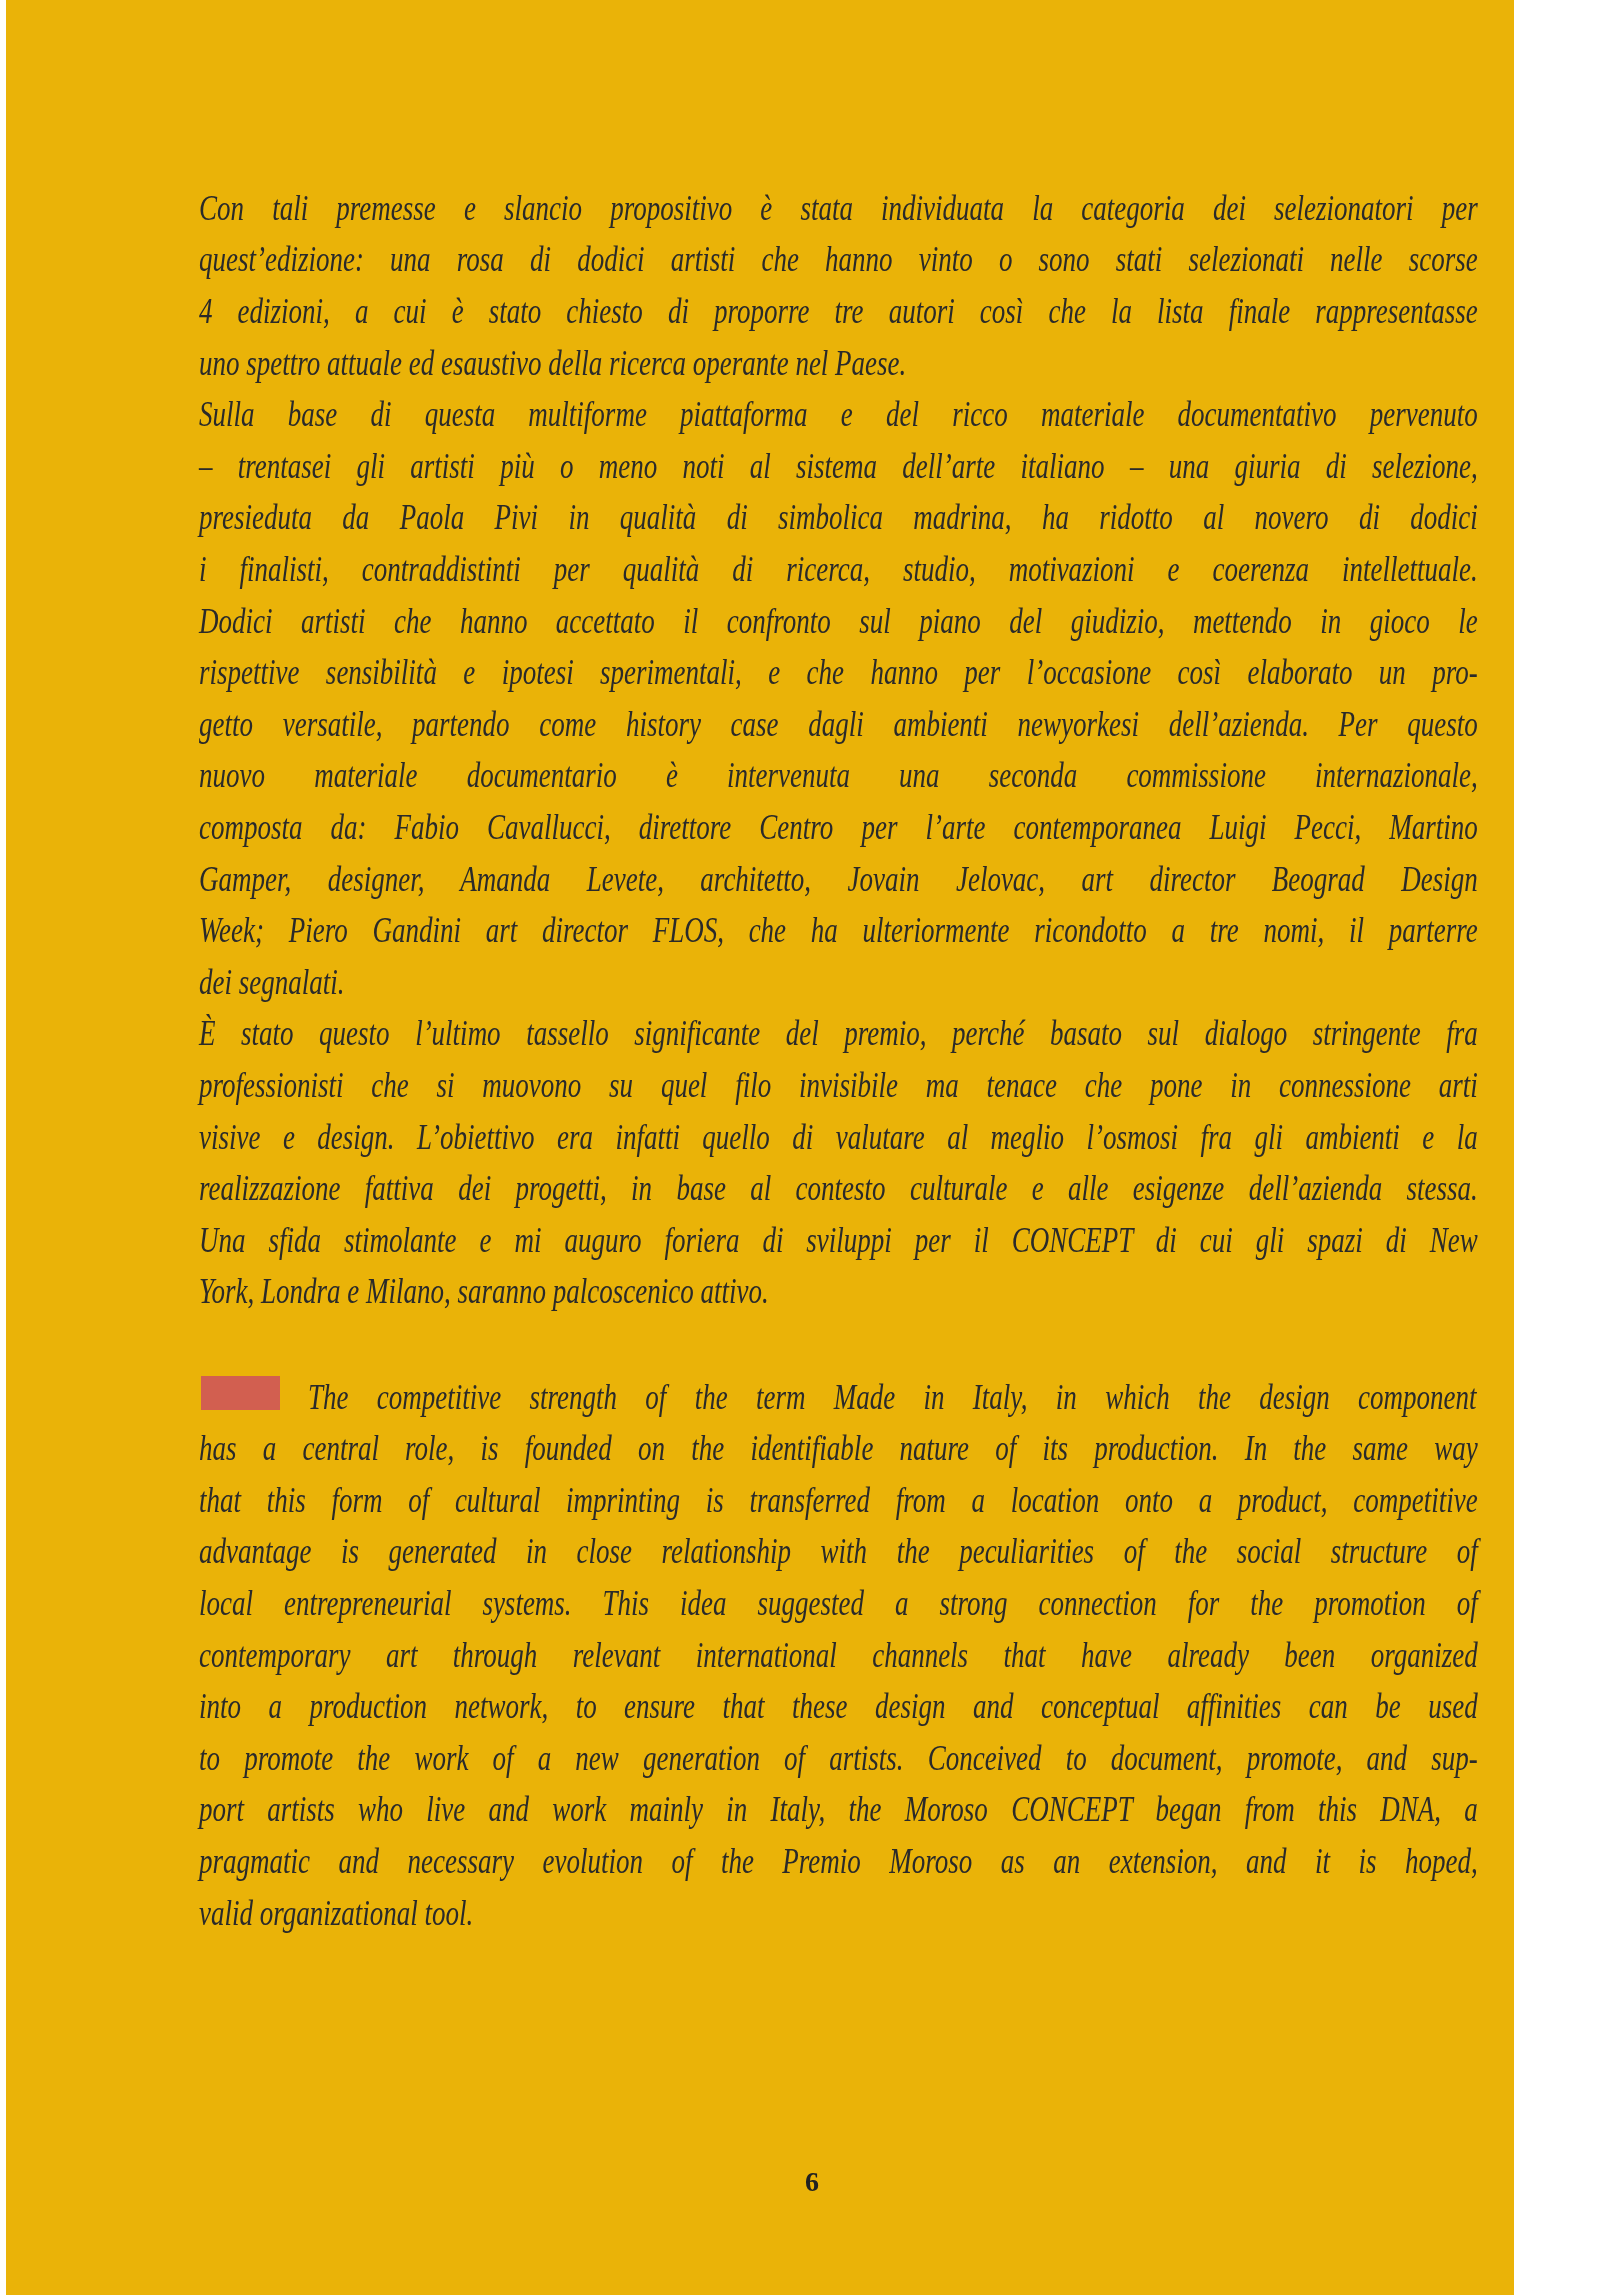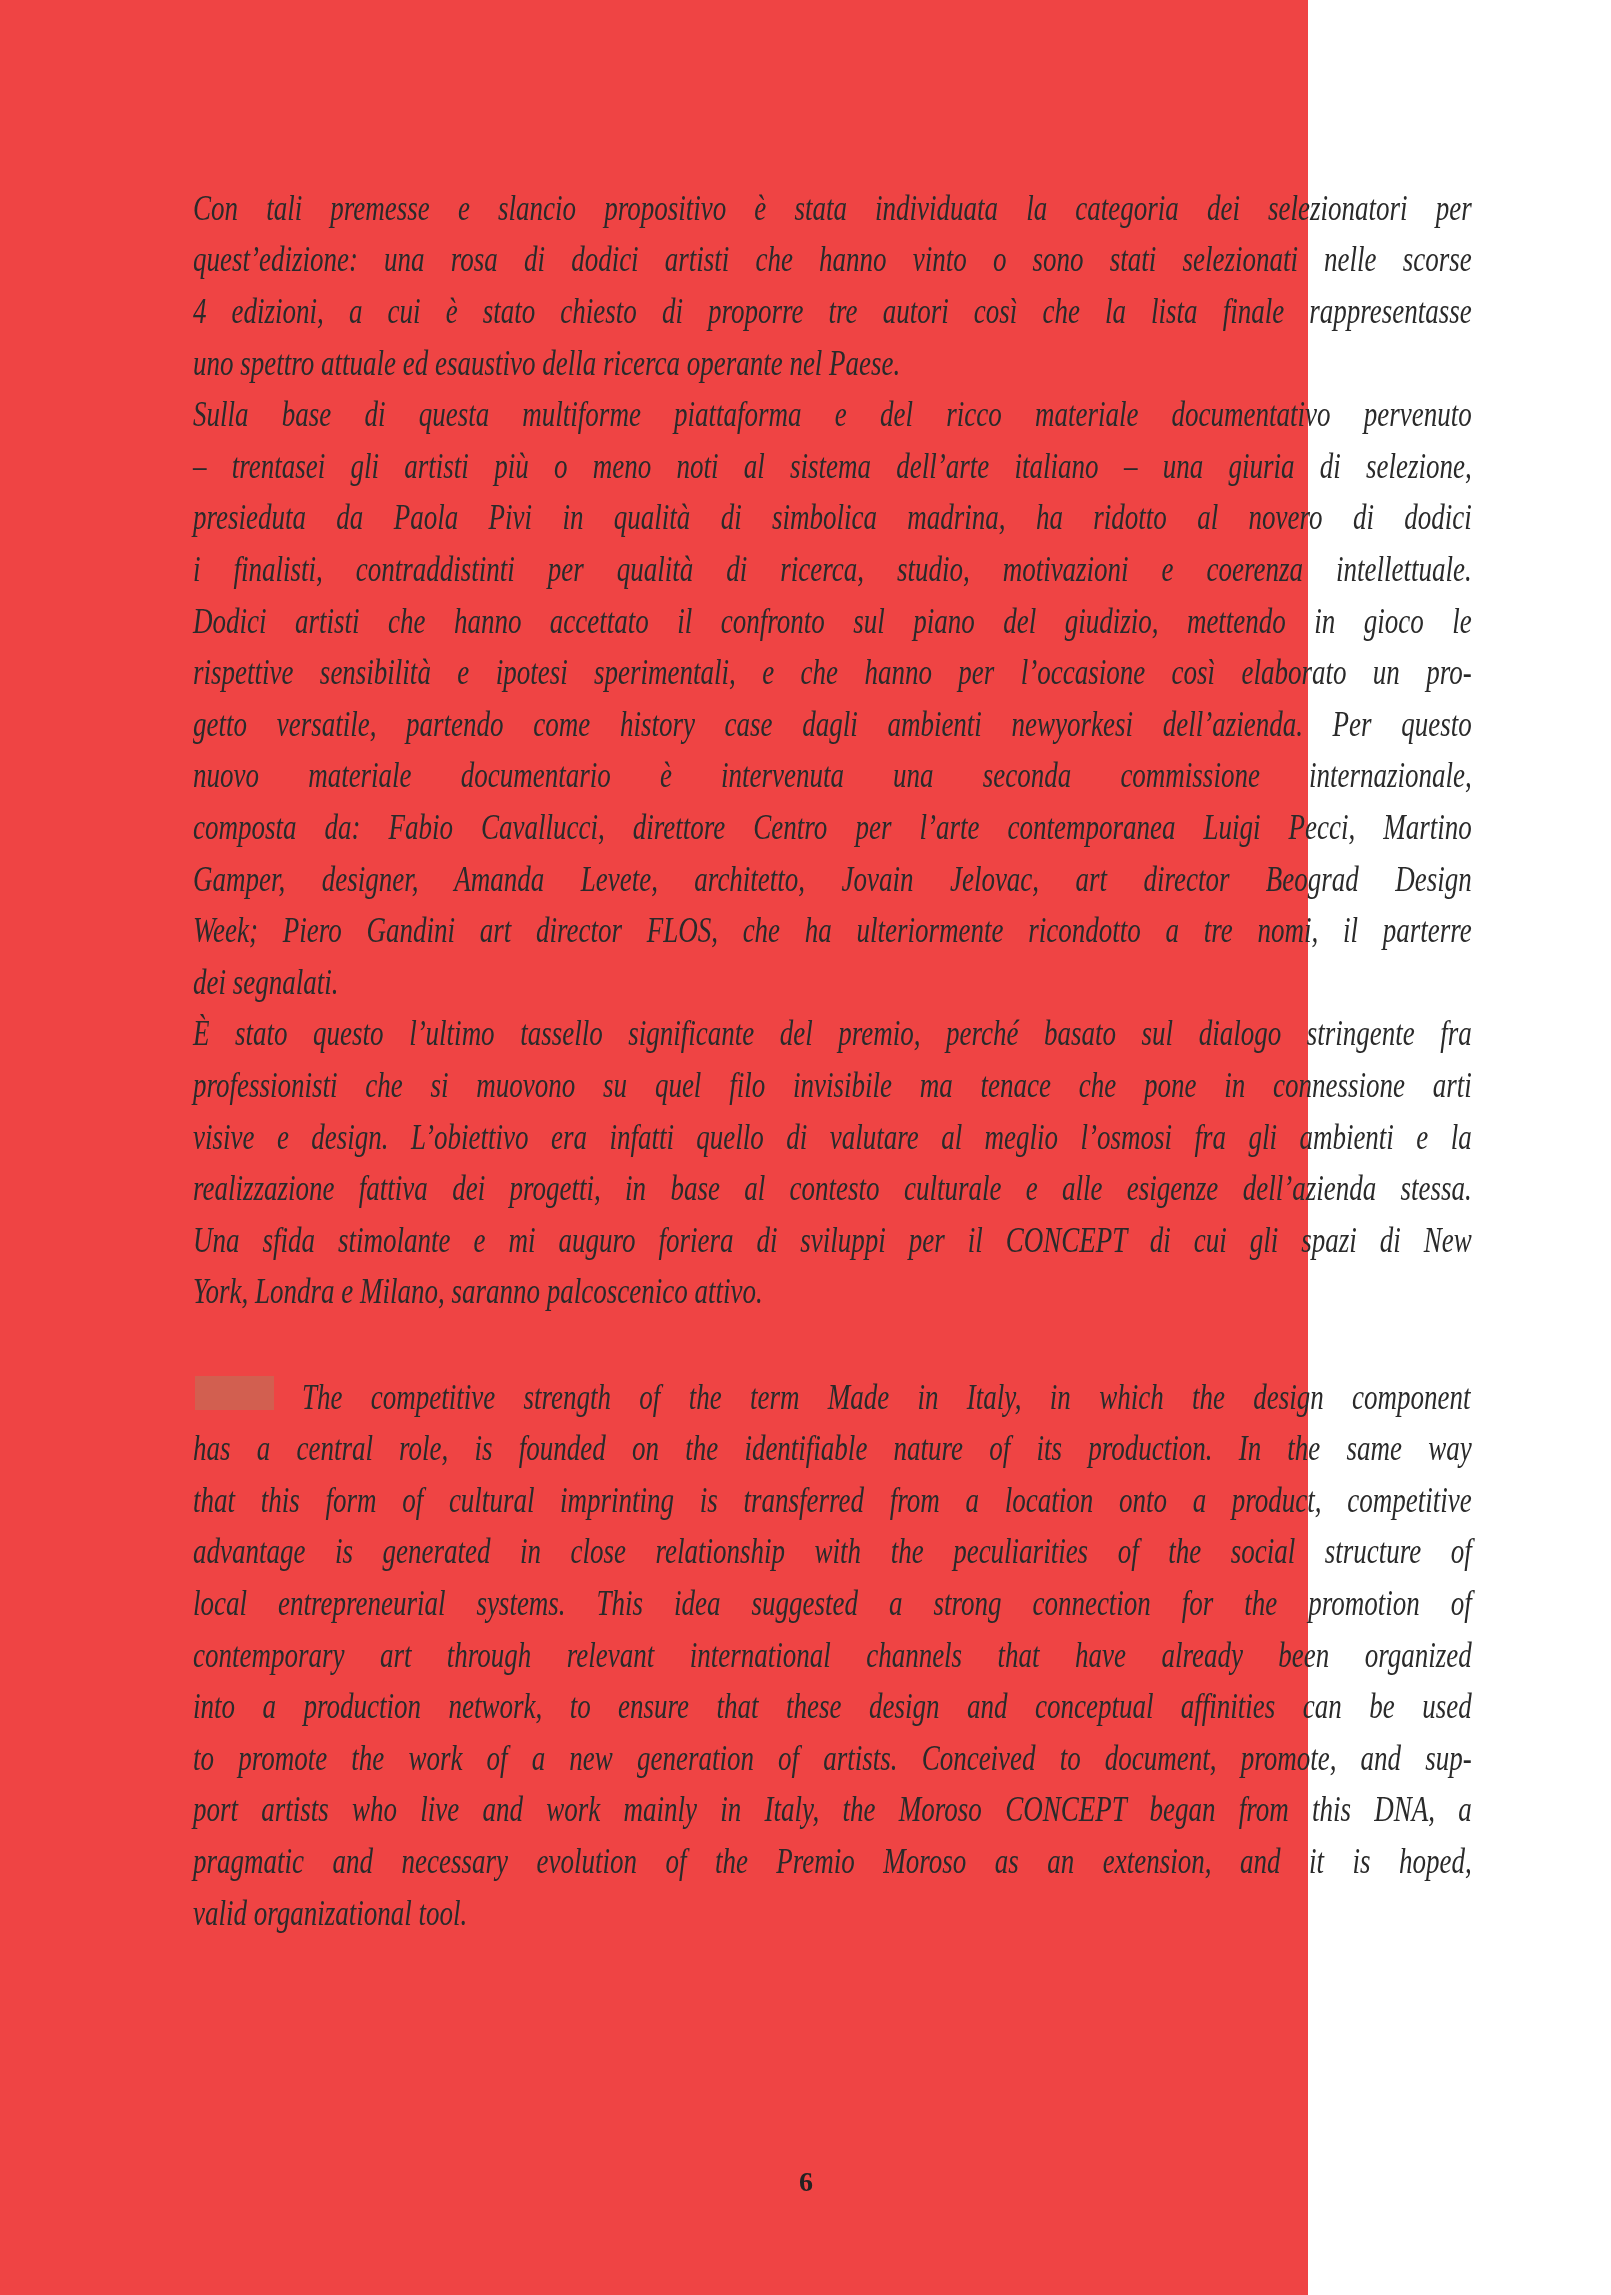--- a/index.html
+++ b/index.html
@@ -1,17 +1,17 @@
 <!DOCTYPE html>
 <html style="font-size:10.3px"><head>
 <meta charset="utf-8">
 <style>
   html, body { margin: 0; padding: 0; background: #ffffff; }
   body { width: 1612px; height: 2295px; position: relative; overflow: hidden; }
-  .page { position: absolute; left: 0; top: 0; width: 1308px; height: 2295px; background: #ef4444; }
+  .page { position: absolute; left: 6px; top: 0; width: 1508px; height: 2295px; background: #eab308; }
   .line {
     position: absolute;
     left: 193px;
     height: 52px;
     width: 1705px;
     font-family: "Liberation Serif", serif;
     font-style: italic;
     font-size: 36px;
     line-height: 52px;
     color: #2a2a2a;

